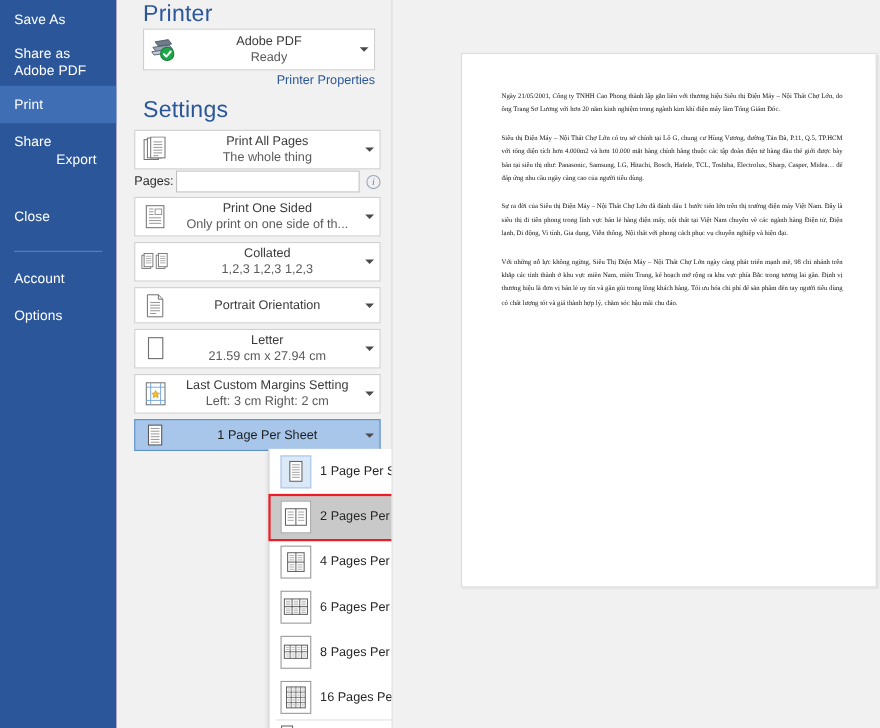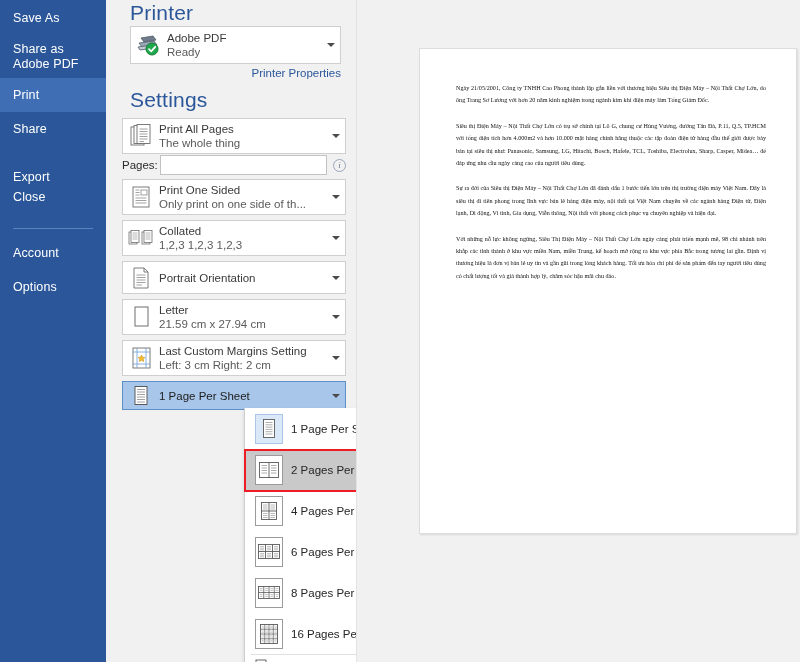--- a/index.html
+++ b/index.html
@@ -72,21 +72,21 @@
     align-items: center;
     cursor: default;
   }
   .combo .ico {
     width: 36px;
     display: flex;
     align-items: center;
     justify-content: center;
     flex: 0 0 36px;
   }
-  .combo .txt { flex: 1 1 auto; overflow: hidden; }
+  .combo .txt { flex: 1 1 auto; overflow: hidden; text-align: center; }
   .combo .t1 {
     font-size: 11.5px; color: #3a3a3a; line-height: 14px;
     white-space: nowrap;
   }
   .combo .t2 {
     font-size: 11.5px; color: #5a5a5a; line-height: 14px;
     white-space: nowrap;
   }
   .caret {
     width: 18px;
@@ -213,21 +213,21 @@
     </div>
     <div class="nav-item" style="top:36px;height:42px;position:absolute;width:106px;">
       <span style="width:72px;">Share as Adobe PDF</span>
     </div>
     <div class="nav-item active" style="top:78px;height:34px;position:absolute;width:106px;">
       <span>Print</span>
     </div>
     <div class="nav-item" style="top:112px;height:34px;position:absolute;width:106px;">
       <span>Share</span>
     </div>
-    <div class="nav-item" style="top:160px;height:34px;position:absolute;width:126px;">
+    <div class="nav-item" style="top:128px;height:34px;position:absolute;width:126px;justify-content:center;">
       <span>Export</span>
     </div>
     <div class="nav-item" style="top:180px;height:34px;position:absolute;width:106px;">
       <span>Close</span>
     </div>
     <div class="nav-sep" style="position:absolute;top:221px;width:80px;"></div>
     <div class="nav-item" style="top:236px;height:34px;position:absolute;width:116px;">
       <span>Account</span>
     </div>
     <div class="nav-item" style="top:270px;height:34px;position:absolute;width:106px;">

